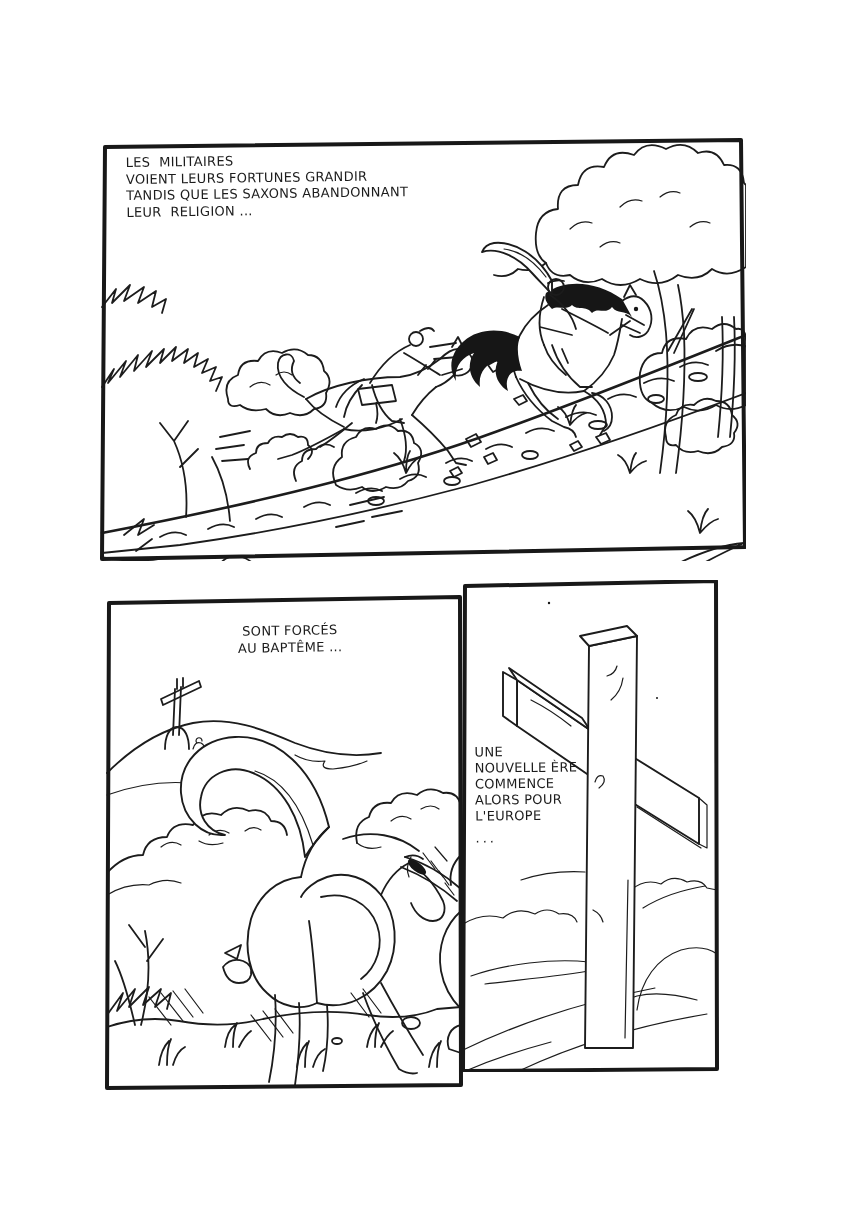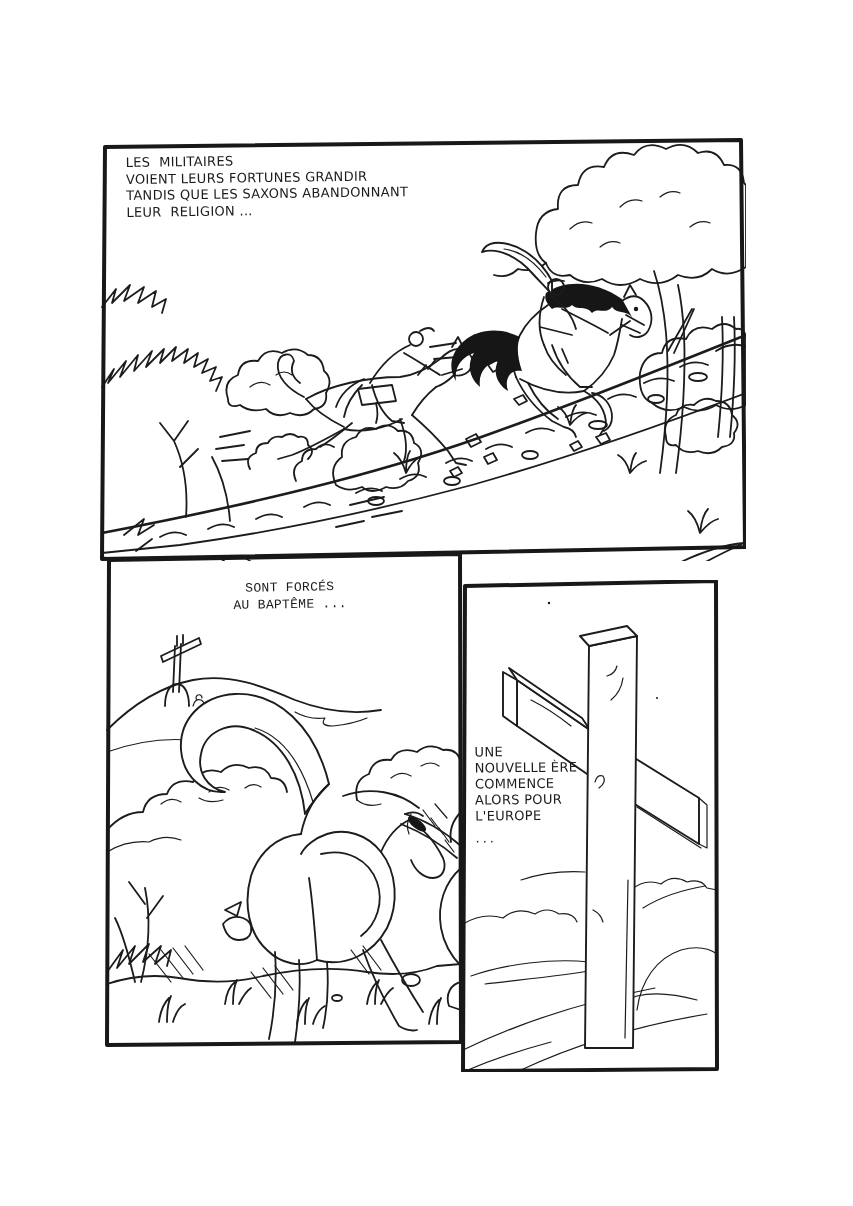--- a/index.html
+++ b/index.html
@@ -142,21 +142,21 @@
       <path class="border" d="M5,10 L641,3 L645,410 L2,422 Z"></path>
     </svg>
     <div class="caption cap-1">
       <span>LES  MILITAIRES</span>
       <span>VOIENT LEURS FORTUNES GRANDIR</span>
       <span>TANDIS QUE LES SAXONS ABANDONNANT</span>
       <span>LEUR  RELIGION ...</span>
     </div>
   </div>
 
-  <div class="panel" style="left:105px;top:552px;width:358px;height:495px;font-family:Liberation Mono, monospace;">
+  <div class="panel" style="left:105px;top:595px;width:358px;height:495px;">
     <svg width="358" height="495" viewBox="0 0 358 495">
 
       <g>
         <path class="ink" d="M2,178 C28,152 58,134 88,128 C124,121 158,134 190,148 C216,158 246,163 276,158"></path>
         <path class="thin" d="M2,200 C30,190 58,186 84,188"></path>
         <path class="thin" d="M190,160 q14,8 30,6 q-6,8 8,8 q20,-2 34,-8"></path>
         <path class="ink" d="M70,94 L68,140 M76,92 L74,140"></path>
         <path class="ink" d="M56,104 L94,86 M58,110 L96,92 M56,104 L58,110 M94,86 L96,92"></path>
         <path class="ink" d="M72,84 L72,94 M78,83 L78,92"></path>
         <path class="ink" d="M60,154 C60,142 64,132 72,132 C80,132 84,142 84,154"></path>

